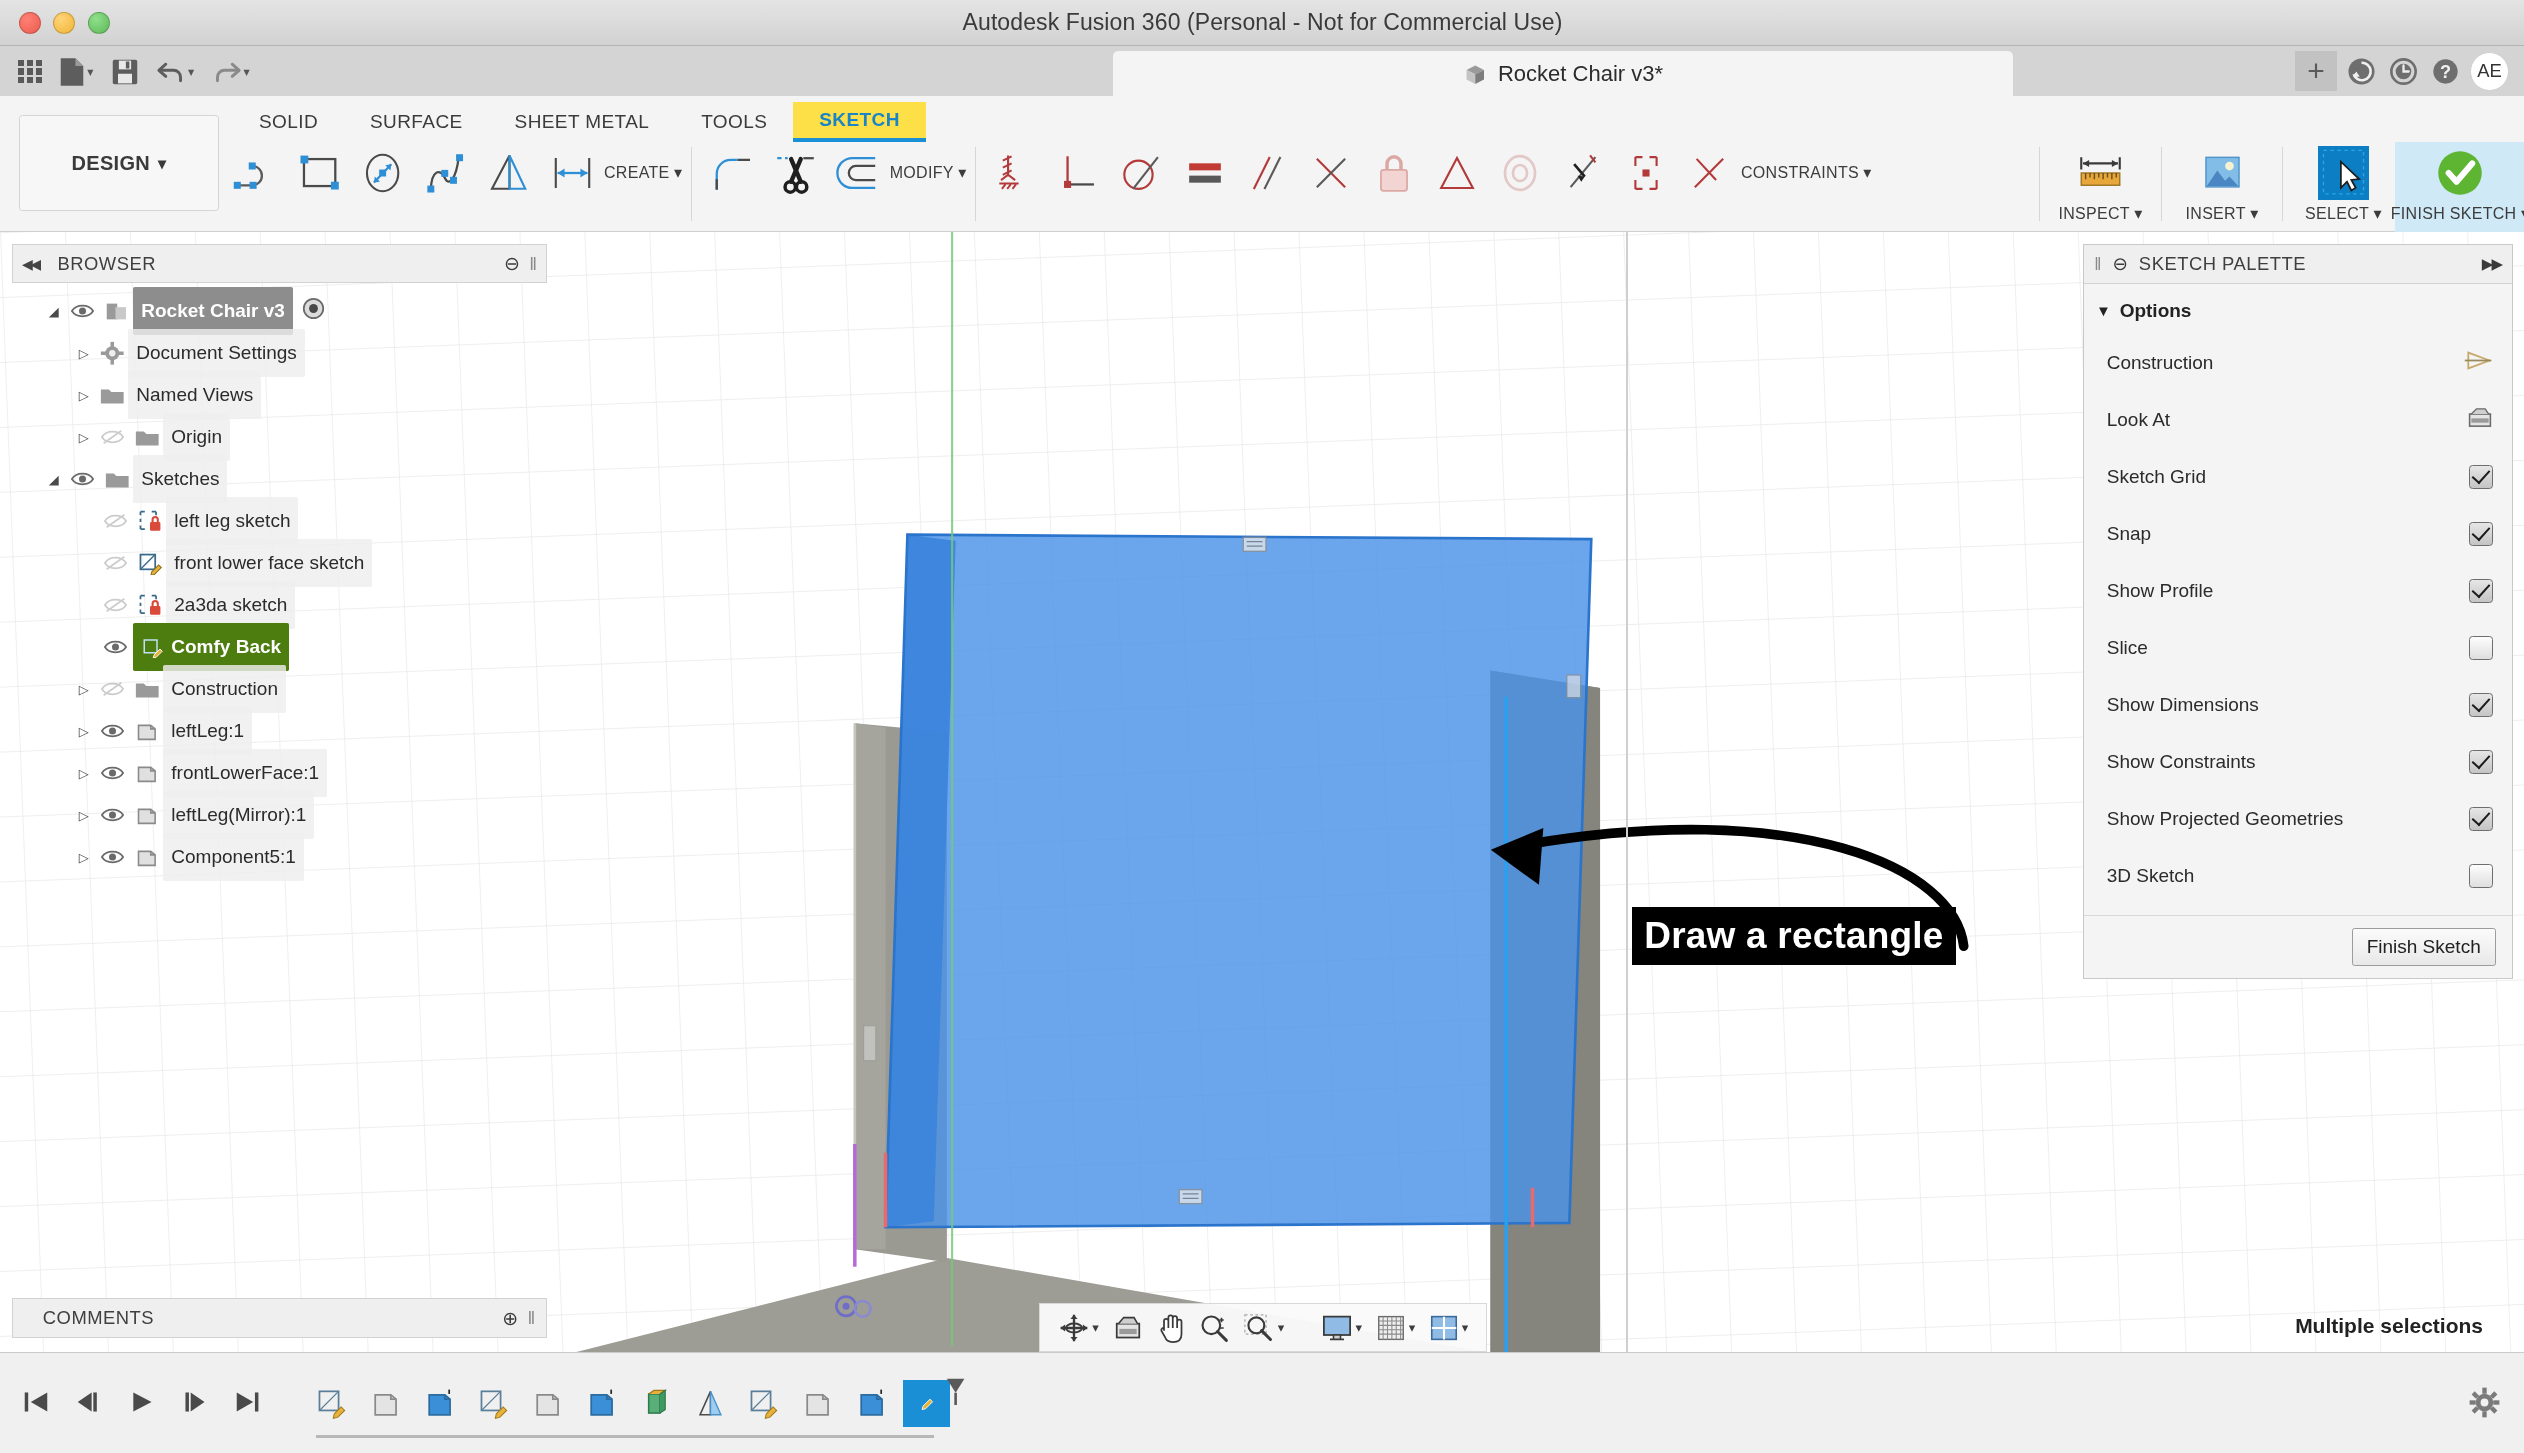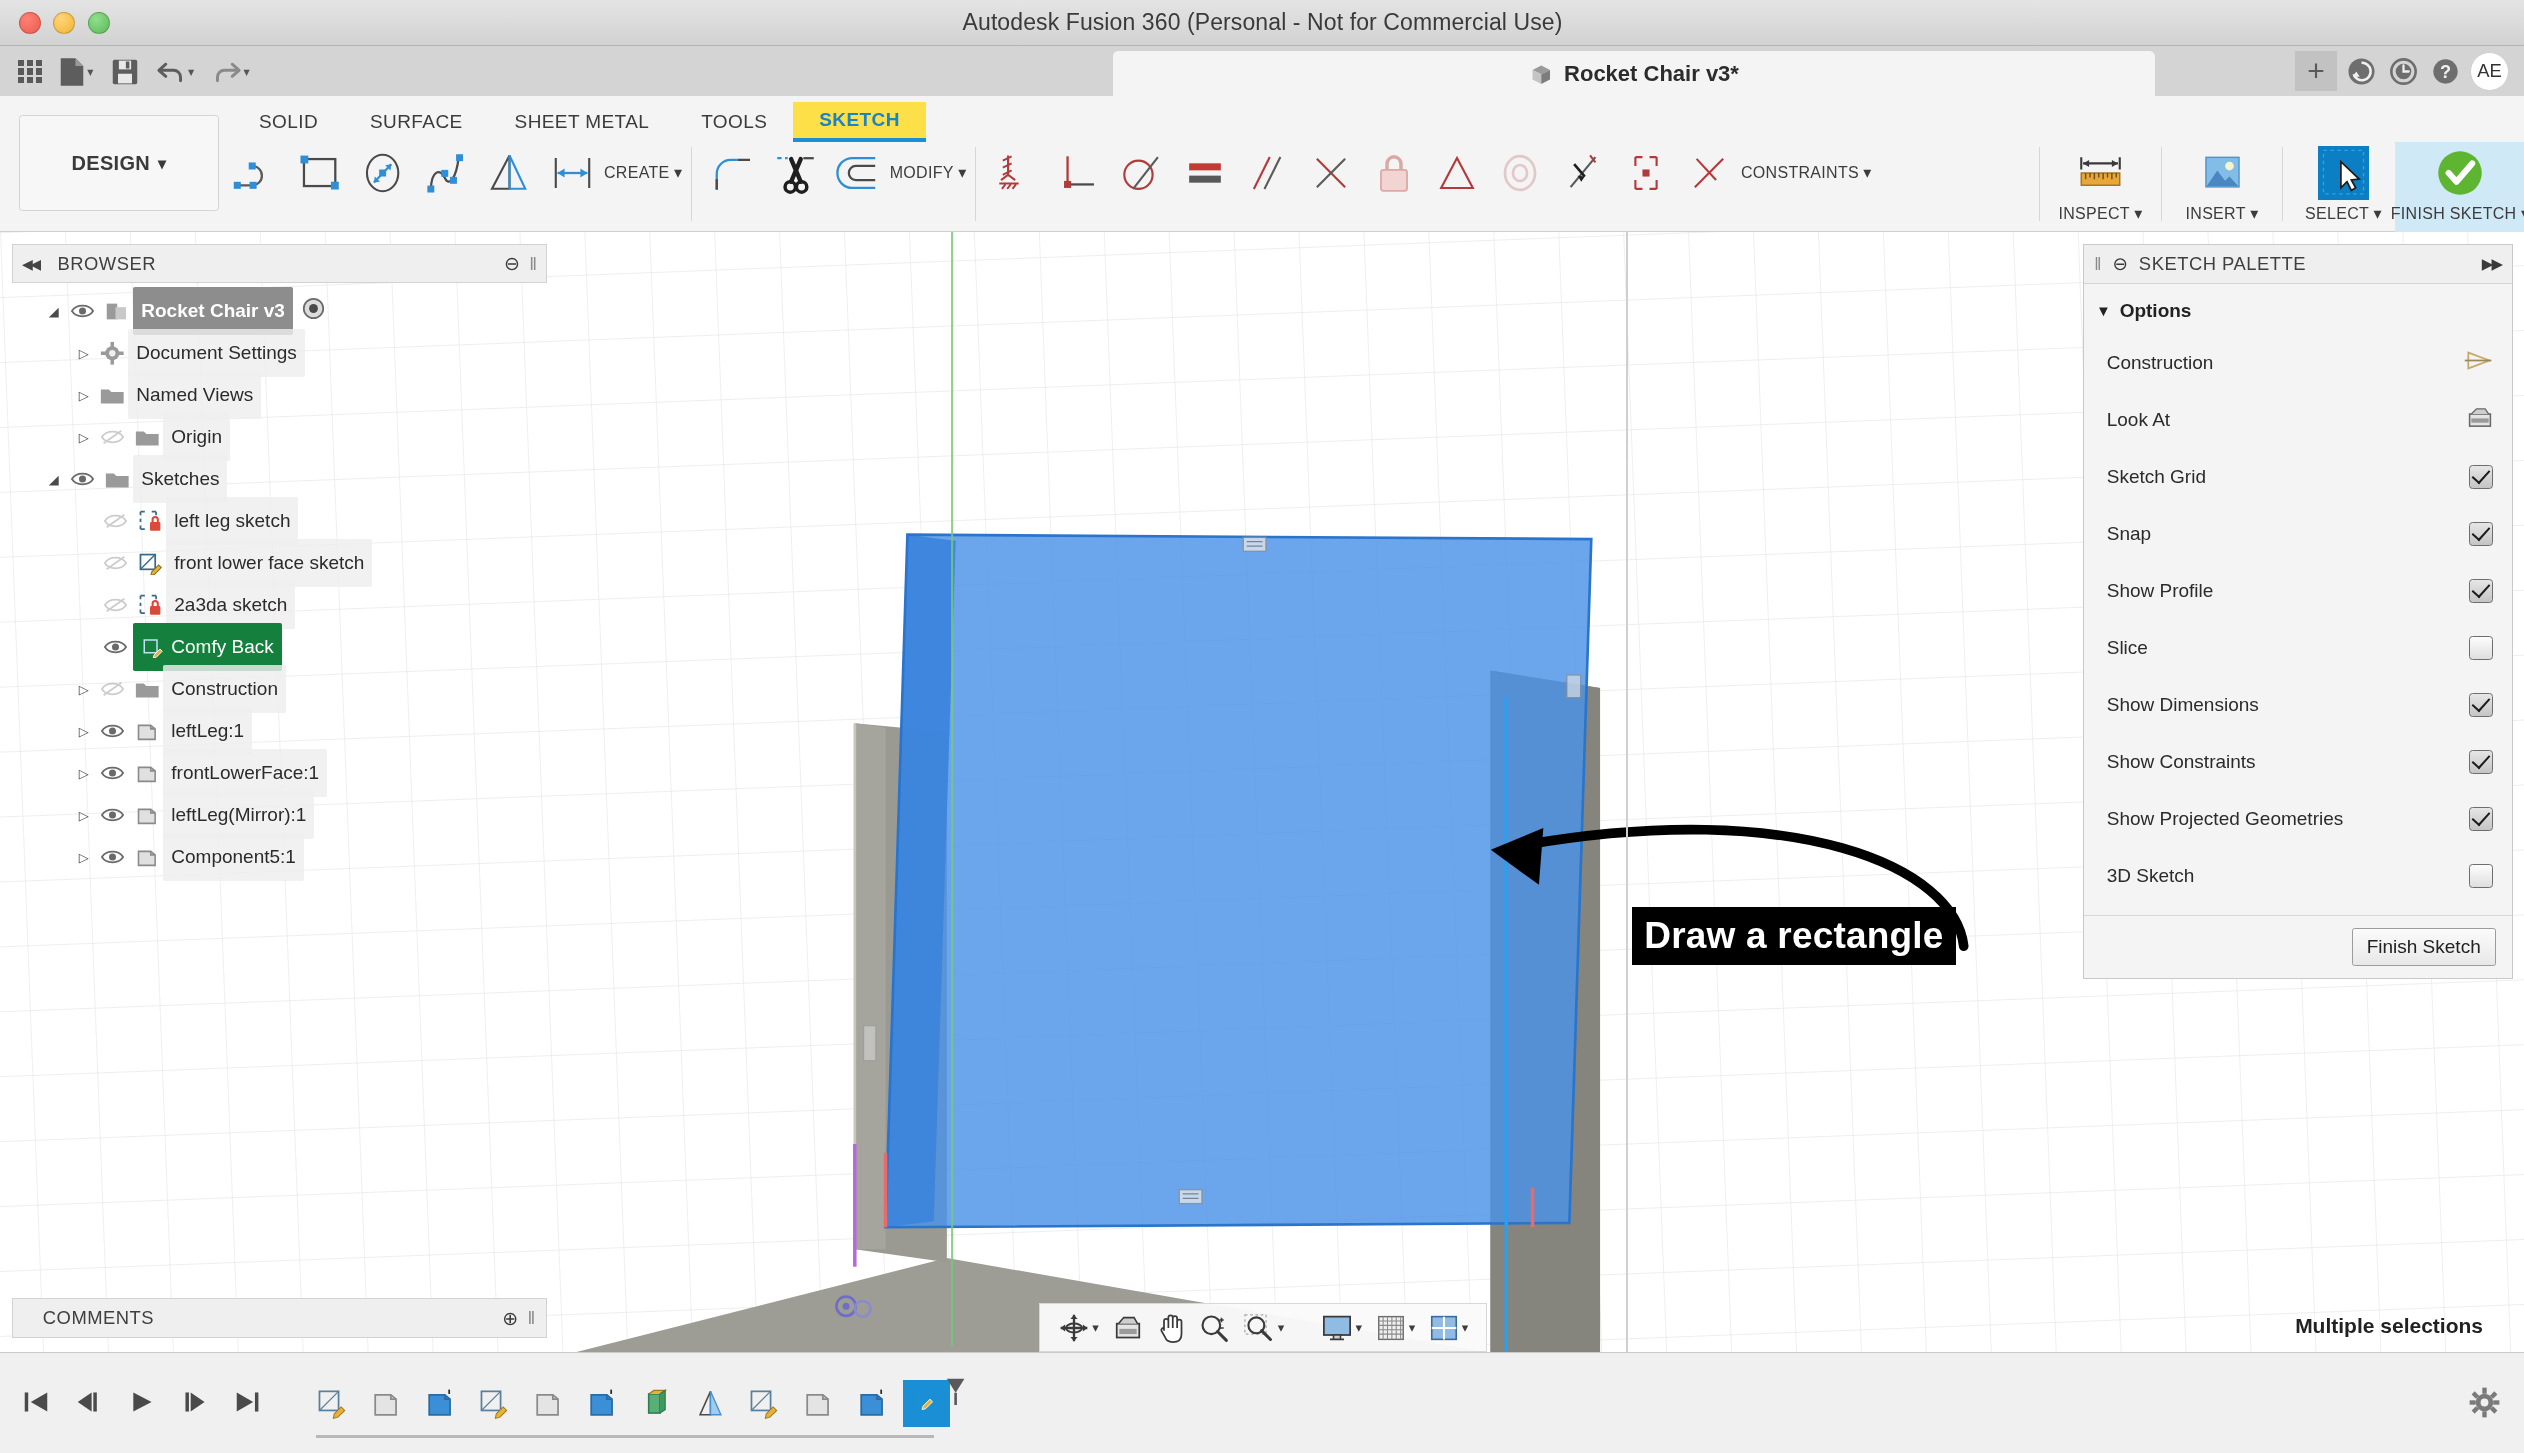--- a/index.html
+++ b/index.html
@@ -36,23 +36,23 @@
   .qa-left { display: flex; align-items: center; gap: 5.3px; padding-left: 12.3px; }
   .qa-btn {
     display: flex; align-items: center; justify-content: center;
     height: 40px; padding: 0 6.1px; cursor: default;
   }
   .qa-caret { font-size: 12.3px; color: #555; margin-left: 1.8px; }
   .grid9 { display: grid; grid-template-columns: repeat(3,6.1px); grid-template-rows: repeat(3,6.1px); gap: 2.6px; }
   .grid9 i { background: #595959; display: block; width: 6.1px; height: 6.1px; }
 
   .doc-tab {
-    position: absolute; left: 1113px; top: 5.3px; height: 46px; width: 1042px;
+    position: absolute; left: 1113px; top: 5.3px; height: 46px; width: 900px;
     background: #f4f4f4; border-radius: 5.3px 5.3px 0 0;
-    display: flex; align-items: center; justify-content: center; gap: 10.5px; font-weight: bold;
+    display: flex; align-items: center; justify-content: center; gap: 10.5px;
   }
   .doc-tab .tabtitle { font-size: 22px; color: #2c2c2c; }
   .tab-close { position: absolute; right: 28px; top: 15px; font-size: 23px; color: #8d8d8d; }
   .qa-right { position: absolute; right: 16px; top: 5.3px; display: flex; align-items: center; gap: 7px; height: 40px; }
   .plusbtn { width: 42px; height: 40px; background: #c2c2c2; display: flex; align-items: center; justify-content: center; font-size: 30px; color: #5a5a5a; font-weight: 300; }
   .round-icon { width: 35px; height: 35px; border-radius: 50%; display: flex; align-items: center; justify-content: center; }
   .avatar {
     width: 39px; height: 39px; border-radius: 50%; background: #fff;
     display: flex; align-items: center; justify-content: center;
     font-size: 18.4px; color: #333; border: 0.9px solid #cfcfcf;
@@ -106,21 +106,21 @@
   }
   .panel-header .ph-title { margin-left: 19px; }
   .ph-right { margin-left: auto; display: flex; align-items: center; gap: 8.8px; }
   .tree { margin-top: 7px; }
   .trow { display: flex; align-items: center; height: 42px; font-size: 19px; color: #2b2b2b; }
   .trow .arrow { width: 23px; text-align: center; font-size: 13px; color: #4a4a4a; }
   .trow .eye { width: 35px; display: flex; align-items: center; justify-content: center; }
   .trow .ticon { width: 33px; display: flex; align-items: center; justify-content: center; }
   .trow .tlabel { padding: 13px 8px; background: rgba(238,238,238,.82); border-radius: 1.8px; white-space: nowrap;}
   .trow.root .tlabel { background: #8d8d8d; color: #fff; font-weight: bold; }
-  .trow.sel .tlabel { background: #15803d; color: #fff; font-weight: normal; }
+  .trow.sel .tlabel { background: #4d7c0f; color: #fff; font-weight: bold; }
   .dim { opacity: .38; }
 
   
   .palette {
     position: absolute; right: 12.3px; top: 244px; width: 430px;
     background: #f4f4f4; border: 0.9px solid #c9c9c9;
   }
   .pal-head {
     height: 39px; background: #efefef; border-bottom: 0.9px solid #d2d2d2;
     display: flex; align-items: center; padding: 0 10.5px; gap: 10.5px;

